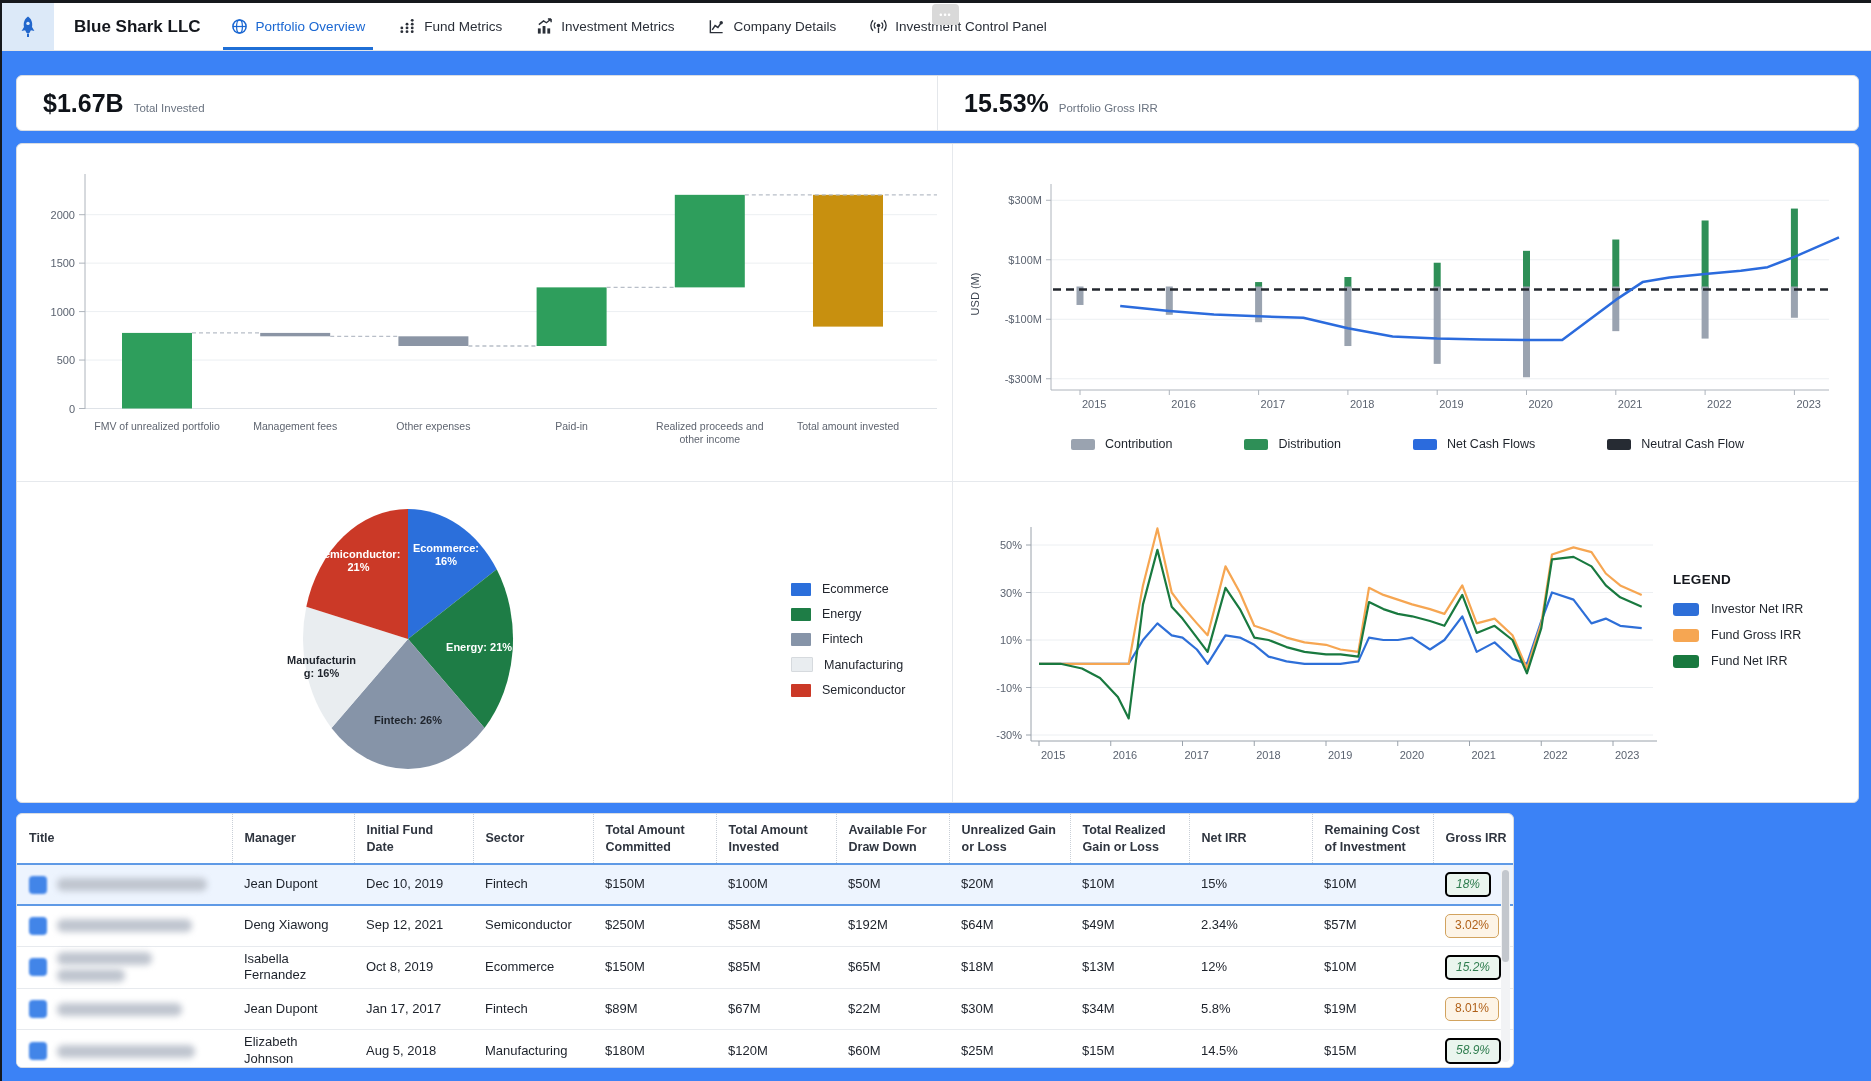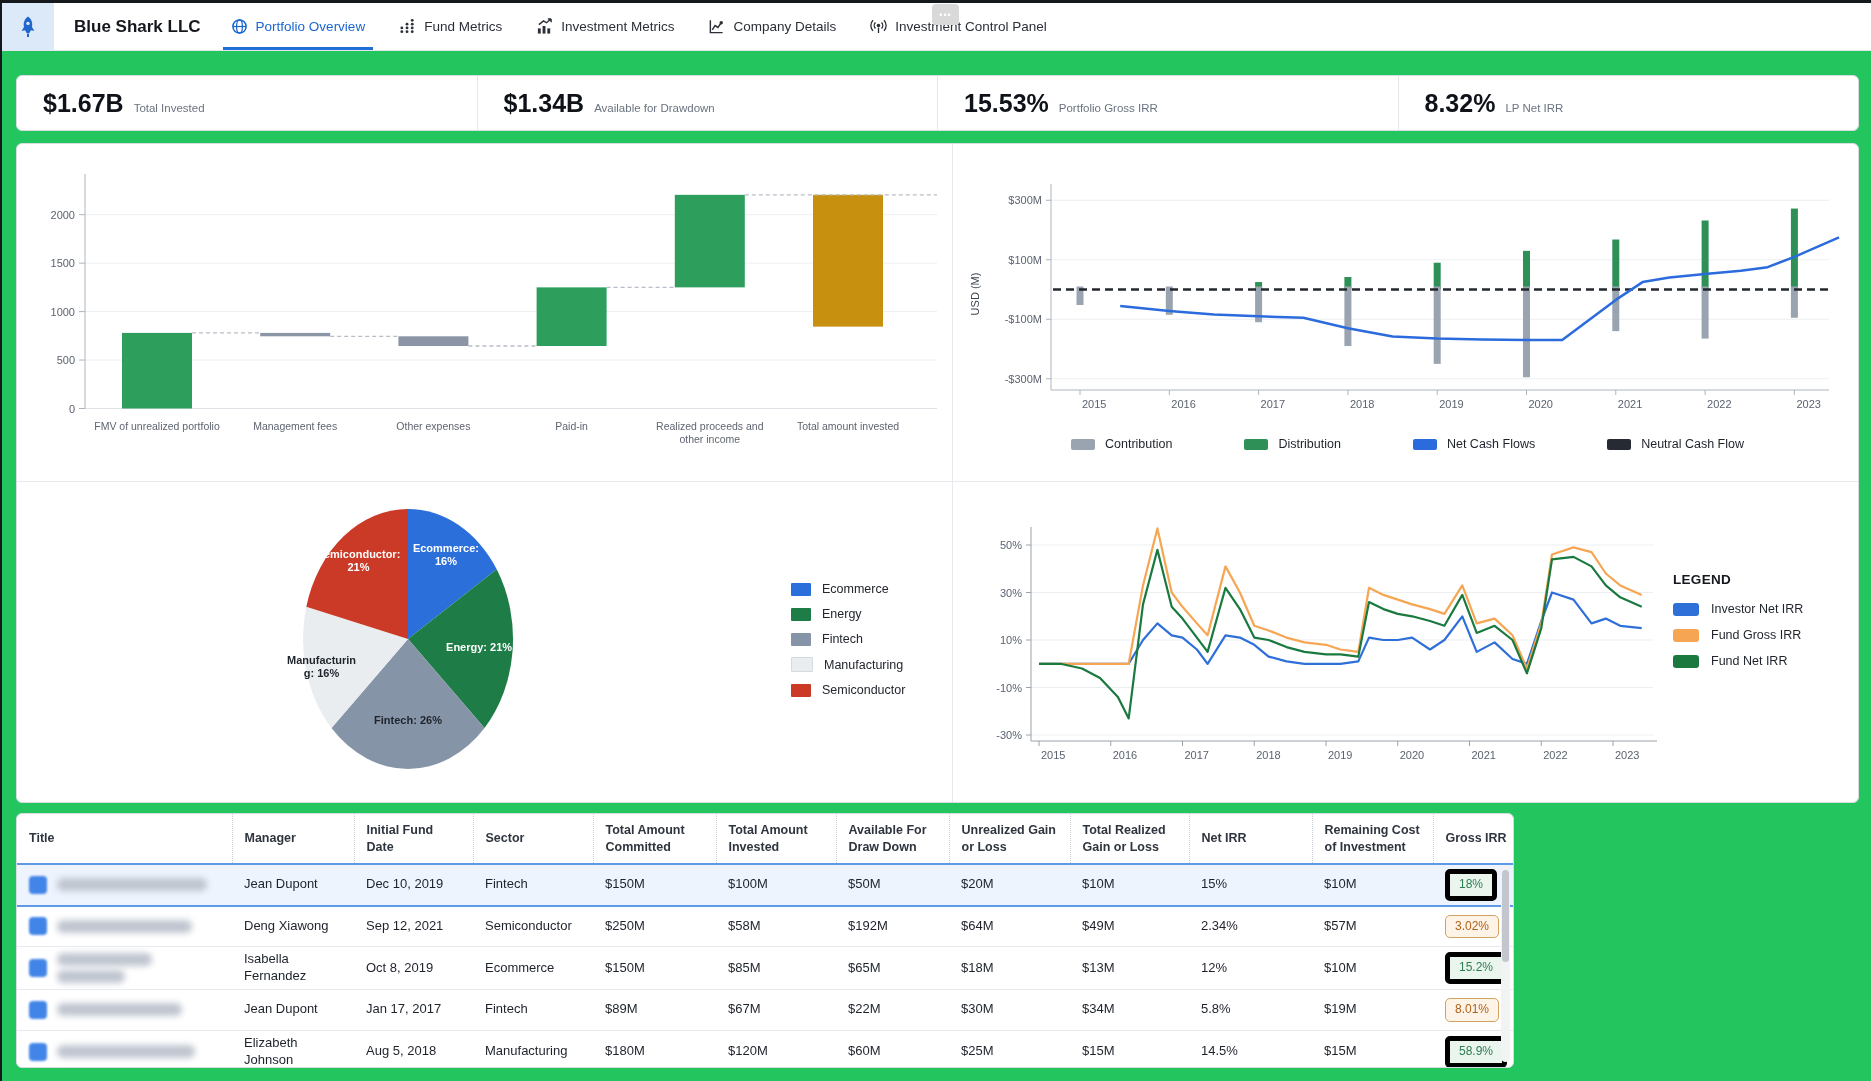--- a/index.html
+++ b/index.html
@@ -1,16 +1,16 @@
 <!DOCTYPE html>
 <html><head>
 <meta charset="utf-8">
 <style>
   html,body{margin:0;padding:0;background:#e9ebee;font-family:"Liberation Sans",sans-serif;}
-  #app{position:relative;width:1871px;height:1081px;background:#22c55e;overflow:hidden;
+  #app{position:relative;width:1871px;height:1081px;background:#3b82f6;overflow:hidden;
        border-top:3px solid #15181d;border-left:2px solid #15181d;box-sizing:border-box;}
 
   
   .topbar{position:absolute;top:0;left:0;right:0;height:47px;background:#ffffff;
           border-bottom:1px solid #e2e5e9;display:flex;align-items:stretch;}
   .logo-box{width:52px;background:#dce9f8;display:flex;align-items:center;justify-content:center;}
   .company{font-size:17px;font-weight:bold;color:#14171d;align-self:center;margin:0 30px 0 20px;white-space:nowrap;}
   .tabs{display:flex;align-items:stretch;gap:34px;}
   .tab{display:flex;align-items:center;gap:8px;font-size:13.5px;color:#2a2f38;position:relative;cursor:pointer;white-space:nowrap;}
   .tab svg{width:17px;height:17px;}
@@ -50,21 +50,21 @@
   #table-card{left:14px;top:810px;width:1498px;height:255px;overflow:hidden;}
   table{border-collapse:collapse;table-layout:fixed;width:1841px;}
   th{font-size:12.5px;font-weight:bold;color:#2f353f;text-align:left;padding:7px 10px 7px 12px;
      border-right:1px dotted #c9cfd7;height:50px;box-sizing:border-box;vertical-align:middle;line-height:1.35;}
   th.spacer,td.spacer{border-right:none;}
   td{font-size:13px;color:#1d222b;padding:4px 10px 4px 12px;border-top:1px solid #e7eaee;height:41px;
      box-sizing:border-box;vertical-align:middle;line-height:1.3;background:#fff;}
   tr.selected td{background:#edf4fe;border-top:2px solid #5f9ae6;border-bottom:2px solid #5f9ae6;}
   tr.selected td.spacer{background:#fff;border-top:1px solid #e7eaee;border-bottom:none;}
   .badge{display:inline-block;padding:3px 9px;border-radius:5px;font-size:12px;}
-  .badge.green{background:#eaf5ee;border:5px solid #000000;color:#2f7d4f;}
+  .badge.green{background:#eaf5ee;border:2px solid #000000;color:#2f7d4f;font-style:italic;}
   .badge.orange{background:#fdf4e7;border:1px solid #d2a35f;color:#b06018;}
   .title-flex{display:flex;align-items:center;gap:10px;}
   .title-icon{width:18px;height:18px;border-radius:4px;background:#4285e8;filter:blur(1px);flex:0 0 auto;}
   .blur-bar{display:block;height:13px;border-radius:6px;background:#bfc5cf;filter:blur(3px);}
   .blur-stack{display:flex;flex-direction:column;gap:4px;}
   .vscroll{position:absolute;right:3px;top:52px;bottom:5px;width:9px;background:#f2f3f5;border-radius:5px;}
   .vscroll-thumb{position:absolute;top:4px;left:1px;width:7px;height:92px;background:#c3c7cd;border-radius:4px;}
 
   svg text{font-family:"Liberation Sans",sans-serif;}
 </style>
@@ -146,30 +146,22 @@
       </div>
     <div class="dots-pill">•••</div>
   </div>
 
   <div class="card" id="kpi-card">
       <div class="kpi">
         <span class="kpi-value">$1.67B</span>
         <span class="kpi-label">Total Invested</span>
       </div>
       <div class="kpi">
-        <span class="kpi-value">$1.34B</span>
-        <span class="kpi-label">Available for Drawdown</span>
-      </div>
-      <div class="kpi">
         <span class="kpi-value">15.53%</span>
         <span class="kpi-label">Portfolio Gross IRR</span>
-      </div>
-      <div class="kpi">
-        <span class="kpi-value">8.32%</span>
-        <span class="kpi-label">LP Net IRR</span>
       </div>
     </div>
 
   <div class="card" id="charts-card">
     <div class="quad" id="q-wf"><svg width="934" height="336">
           <line x1="68" y1="264.5" x2="920" y2="264.5" stroke="#dfe3e8" stroke-width="1"></line>
           <line x1="62" y1="264.5" x2="68" y2="264.5" stroke="#aeb4bc" stroke-width="1"></line>
           <text x="58" y="268.5" text-anchor="end" font-size="11" fill="#5b6370">0</text>
           <line x1="68" y1="216.05" x2="920" y2="216.05" stroke="#eceff2" stroke-width="1"></line>
           <line x1="62" y1="216.05" x2="68" y2="216.05" stroke="#aeb4bc" stroke-width="1"></line>

